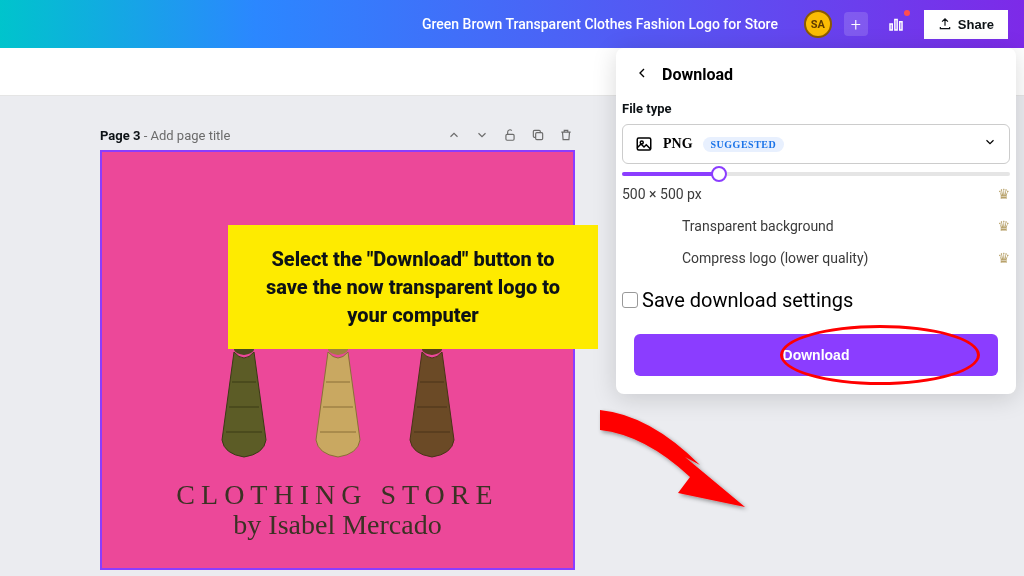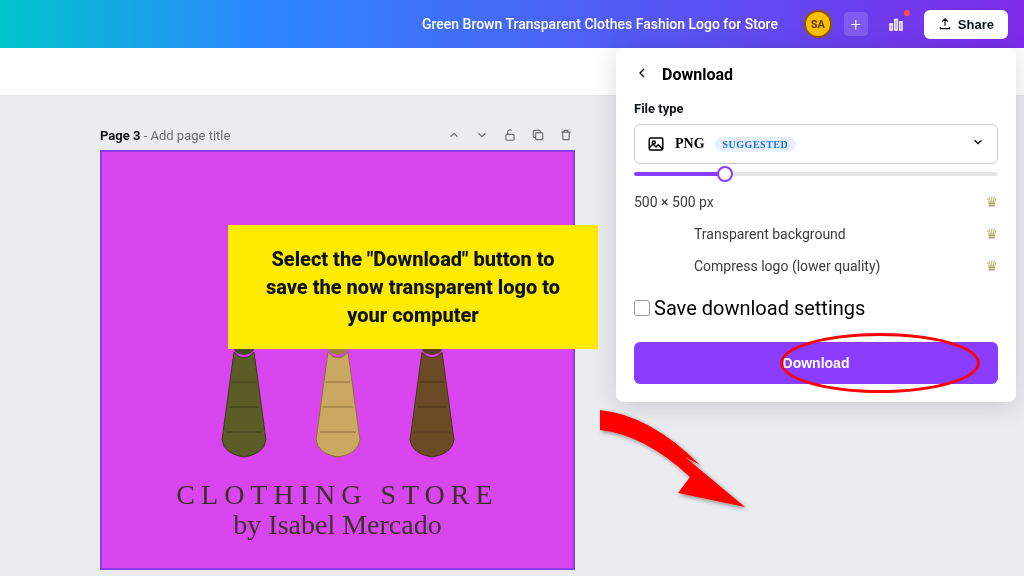--- a/index.html
+++ b/index.html
@@ -13,44 +13,44 @@
       padding: 0 16px;
       gap: 12px;
     }
     .header-left { width: 380px; }
     .doc-title { color: white; font-size: 14px; font-weight: 500; flex: 1; text-align: center; }
     .header-right { display: flex; align-items: center; gap: 12px; }
     .avatar { width: 28px; height: 28px; border-radius: 50%; background: #fbbc04; display: flex; align-items: center; justify-content: center; font-size: 11px; font-weight: 700; color: #5f3b00; border: 2px solid #8b5a00; }
     .icon-btn { width: 32px; height: 32px; display: flex; align-items: center; justify-content: center; color: white; cursor: pointer; border-radius: 4px; }
     .icon-btn.plus { background: rgba(255,255,255,0.15); width: 24px; height: 24px; font-size: 18px; font-weight: 300; }
     .notif-dot { position: absolute; top: 2px; right: 2px; width: 6px; height: 6px; background: #ff4d4d; border-radius: 50%; }
-    .share-btn { background: white; color: #0d1216; border: none; padding: 7px 14px; border-radius: 6px; font-size: 13px; font-weight: 600; display: flex; align-items: center; gap: 6px; cursor: pointer; }
+    .share-btn { background: white; color: #0d1216; border: none; padding: 7px 14px; border-radius: 0; font-size: 13px; font-weight: 600; display: flex; align-items: center; gap: 6px; cursor: pointer; }
     
     .toolbar { height: 48px; background: white; border-bottom: 1px solid #e5e5e5; }
     
     .canvas-area { position: relative; padding: 30px 0 0 100px; }
     .page-header { display: flex; align-items: center; gap: 10px; margin-bottom: 6px; width: 475px; }
     .page-label { font-size: 13px; font-weight: 700; color: #0d1216; }
     .page-label .subtitle { font-weight: 400; color: #6b6b6b; }
     .page-header-spacer { flex: 1; }
     .page-icon { width: 18px; height: 18px; color: #6b6b6b; display: flex; align-items: center; justify-content: center; cursor: pointer; }
     
-    .canvas { width: 475px; height: 420px; background: #d946ef; border: 2px solid #8b3dff; position: relative; overflow: hidden; }
+    .canvas { width: 475px; height: 420px; background: #ec4899; border: 2px solid #8b3dff; position: relative; overflow: hidden; }
     
     .logo-dresses { display: flex; justify-content: center; gap: 14px; margin-top: 180px; }
     .dress { width: 80px; height: 135px; position: relative; }
     .dress svg { width: 100%; height: 100%; }
     .store-name { text-align: center; font-size: 28px; letter-spacing: 6px; color: #3b3224; margin-top: 12px; font-weight: 400; font-family: 'Times New Roman', serif; }
     .byline { text-align: center; font-family: 'Brush Script MT', cursive; font-size: 28px; color: #3b3224; margin-top: -2px; }
     
     .download-panel { position: absolute; top: 48px; right: 8px; width: 400px; background: white; border-radius: 8px; box-shadow: 0 4px 24px rgba(0,0,0,0.15); z-index: 100; padding: 0 0 18px 0; }
     .panel-header { display: flex; align-items: center; gap: 12px; padding: 16px 18px 12px; }
     .back-chevron { font-size: 18px; cursor: pointer; }
     .panel-title { font-size: 16px; font-weight: 700; }
-    .panel-section { padding: 4px 18px; }
+    .panel-section { padding: 4px 6px; }
     .section-label { font-size: 13px; font-weight: 700; color: #0d1216; margin-bottom: 8px; }
     .filetype-select { border: 1px solid #ccc; border-radius: 6px; padding: 10px 12px; display: flex; align-items: center; gap: 10px; cursor: pointer; font-family: Liberation Serif, serif; }
     .filetype-text { font-size: 14px; font-weight: 600; }
     .suggested-pill { background: #e8f0fe; color: #1a73e8; font-size: 10px; font-weight: 800; padding: 2px 8px; border-radius: 10px; letter-spacing: 0.5px; }
     .filetype-select .chev { margin-left: auto; }
     
     .size-row { display: flex; align-items: center; justify-content: space-between; margin-top: 14px; }
     .size-label { font-size: 13px; color: #0d1216; }
     .size-input { border: 1px solid #ccc; border-radius: 4px; width: 42px; text-align: center; padding: 4px; font-size: 13px; }
     .slider-track { margin-top: 8px; height: 4px; background: #e5e5e5; border-radius: 2px; position: relative; }
@@ -188,21 +188,21 @@
       <span class="chev"><svg width="14" height="14" viewBox="0 0 24 24" class="svg-icon">
             <path d="M6 9l6 6 6-6"></path>
           </svg></span>
     </div>
 
     <div class="slider-track">
       <div class="slider-fill"></div>
       <div class="slider-thumb"></div>
     </div>
 
-    <div class="option-row" style="margin-top:10px">
+    <div class="option-row" style="margin-top:2px">
       <span>500 × 500 px</span>
       <span class="crown">♛</span>
     </div>
     <div class="option-row">
       <span style="padding-left:60px">Transparent background</span>
       <span class="crown">♛</span>
     </div>
     <div class="option-row">
       <span style="padding-left:60px">Compress logo (lower quality)</span>
       <span class="crown">♛</span>

